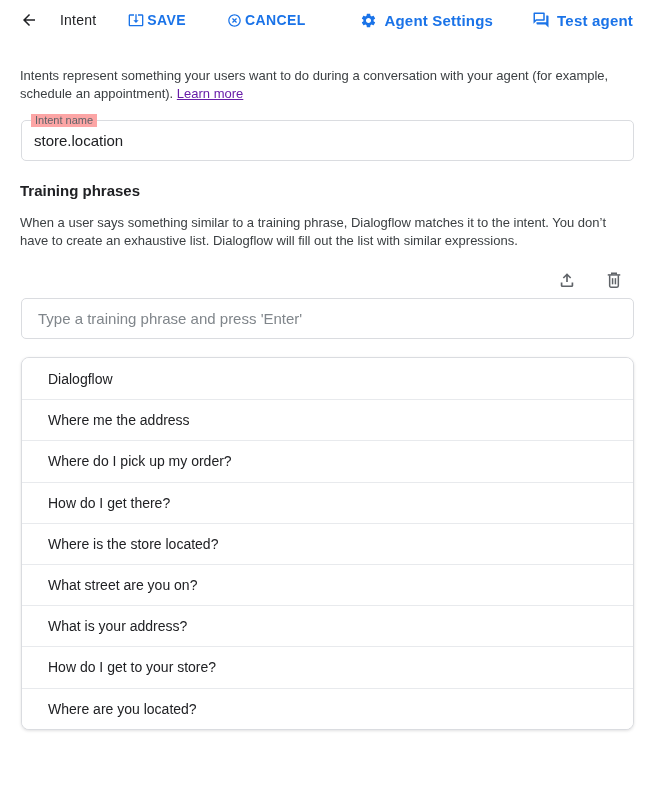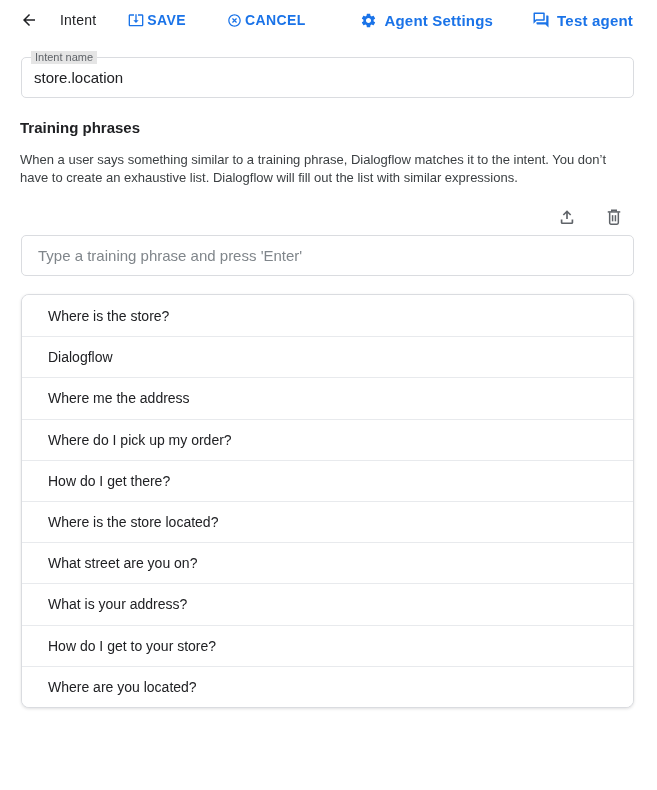--- a/index.html
+++ b/index.html
@@ -48,21 +48,21 @@
     margin-top: 17px;
     margin-left: 1px;
     height: 41px;
     border: 1px solid #dadce0;
     border-radius: 5px;
     background: #fff;
   }
   .floating-label {
     position: absolute; top: -7px; left: 9px;
     font-size: 11px; color: #5f6368;
-    background: #e5e5e5; padding: 0 4px;
+    background: #fca5a5; padding: 0 4px;
     line-height: 13px;
     text-align: right;
   }
   .outlined-field input {
     width: 100%; height: 100%;
     border: none; outline: none; background: transparent;
     padding: 0 12px;
     font-family: inherit; font-size: 15px; color: #202124;
   }
 
@@ -166,20 +166,21 @@
             <path d="M15 4v7H5.17L4 12.17V4h11m1-2H3c-.55 0-1 .45-1 1v14l4-4h10c.55 0 1-.45 1-1V3c0-.55-.45-1-1-1zm5 4h-2v9H6v2c0 .55.45 1 1 1h11l4 4V7c0-.55-.45-1-1-1z"></path>
           </svg>
       </span>
       <span>Test agent</span>
     </button>
   </div>
 </div>
 
 <div class="content">
 
+  <p class="intro-text"><span>Intents represent something your users want to do during a conversation with your agent (for example, schedule an appointment). </span><a class="learn-more">Learn more</a></p>
 
   <div class="outlined-field">
     <span class="floating-label">Intent name</span>
     <input type="text" value="store.location" style="">
   </div>
 
   <h2 class="section-heading">Training phrases</h2>
 
   <p class="section-desc">When a user says something similar to a training phrase, Dialogflow matches it to the intent. You don’t have to create an exhaustive list. Dialogflow will fill out the list with similar expressions.</p>
 
@@ -201,21 +202,20 @@
           <path d="M10.3 9.8v7.4"></path>
           <path d="M13.7 9.8v7.4"></path>
         </svg>
       </span>
     </button>
   </div>
 
   <input class="phrase-input" type="text" placeholder="Type a training phrase and press 'Enter'" style="">
 
   <div class="phrase-list">
-    <div class="phrase-row">Where is the store?</div>
     <div class="phrase-row">Dialogflow</div>
     <div class="phrase-row">Where me the address</div>
     <div class="phrase-row">Where do I pick up my order?</div>
     <div class="phrase-row">How do I get there?</div>
     <div class="phrase-row">Where is the store located?</div>
     <div class="phrase-row">What street are you on?</div>
     <div class="phrase-row">What is your address?</div>
     <div class="phrase-row">How do I get to your store?</div>
     <div class="phrase-row">Where are you located?</div>
   </div>

